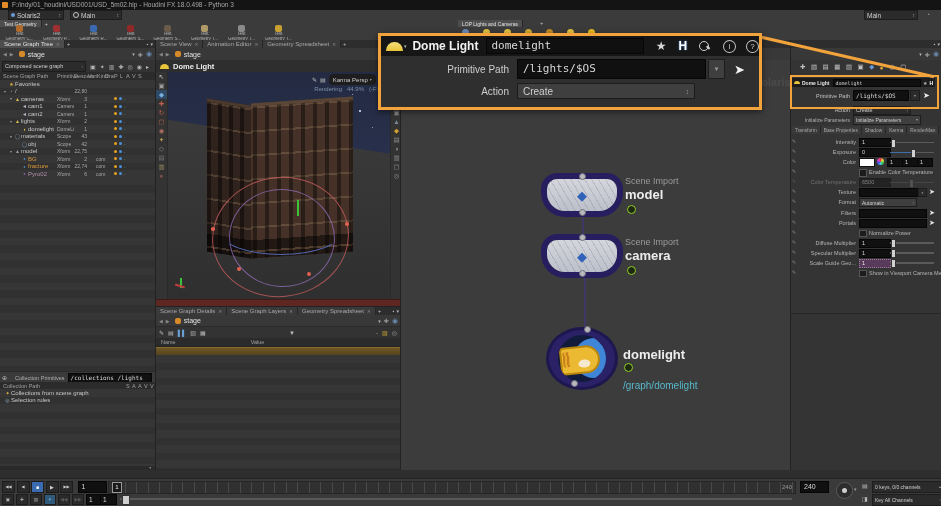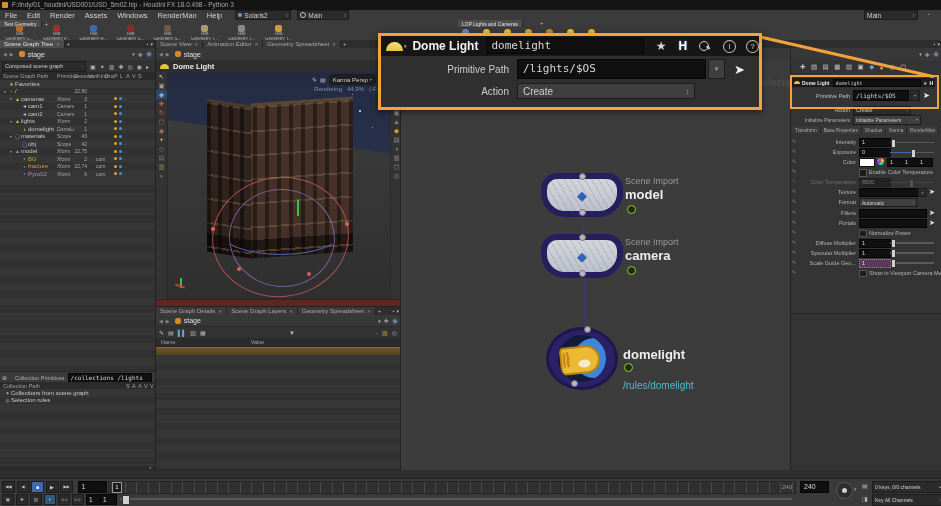--- a/index.html
+++ b/index.html
@@ -54,30 +54,20 @@
 <body>
 
 <div id="root">
 
   <div class="abs row" style="left:0;top:0;width:941px;height:10px;background:#141414;">
     <span class="abs" style="left:2px;top:2px;width:6px;height:6px;background:#e08a28;border-radius:1px;"></span>
     <span class="abs" style="left:12px;top:1px;font-size:6.5px;color:#a8a8a8;white-space:nowrap;">F:/indy/01_houdini/USD001/USD_5m02.hip - Houdini FX 18.0.498 - Python 3</span>
   </div>
 
   <div class="abs row" style="left:0;top:10px;width:941px;height:10px;background:#3b3b3b;border-bottom:1px solid #2a2a2a;font-size:7.5px;">
-    <div class="row" style="height:100%;">
-
-    <span class="mitem">File</span>
-        <span class="mitem">Edit</span>
-        <span class="mitem">Render</span>
-        <span class="mitem">Assets</span>
-        <span class="mitem">Windows</span>
-        <span class="mitem">RenderMan</span>
-        <span class="mitem">Help</span>
-      </div>
     <div class="combo" style="width:50px;height:8px;margin-left:8px;font-size:6.5px;padding:0 2px;">
       <span class="dot" style="width:4px;height:4px;background:#6a9ad8;margin-right:2px;"></span>
       <span>Solaris2</span>
       <span class="ar" style="font-size:5px;">↕</span>
     </div>
     <div class="combo" style="width:46px;height:8px;margin-left:6px;font-size:6.5px;padding:0 2px;">
       <span class="circ" style="width:4px;height:4px;font-size:3px;margin-right:2px;"></span>
       <span>Main</span>
       <span class="ar" style="font-size:5px;">↕</span>
     </div>
@@ -630,21 +620,21 @@
         <div class="abs" style="left:2px;top:11px;width:36px;height:24px;background:#ecba32;border:2px solid #b8860c;border-radius:4px 14px 14px 4px;transform:rotate(-6deg);">
           <span class="abs" style="left:1px;top:3px;width:7px;height:15px;background:repeating-linear-gradient(90deg,#c87f1e 0 2px,#e8a828 2px 4px);border-radius:2px;"></span>
           <span class="abs" style="left:16px;top:12px;width:12px;height:8px;background:#f5ead0;border-radius:50%;"></span>
         </div>
       </div>
     </div>
     <span class="port" style="left:183px;top:266px;"></span>
     <span class="port" style="left:170px;top:320px;"></span>
     <div class="abs node-label-n" style="left:222px;top:287px;">domelight</div>
     <span class="abs badge" style="left:223px;top:303px;"></span>
-    <div class="abs" style="left:222px;top:320px;font-size:10px;color:#57b7c9;">/rules/domelight</div>
+    <div class="abs" style="left:222px;top:320px;font-size:10px;color:#57b7c9;">/graph/domelight</div>
   </div>
 
   <div class="abs" style="left:790px;top:60px;width:151px;height:410px;background:#343434;border-left:1px solid #222;"></div>
   <div class="abs row" style="left:800px;top:62px;width:138px;height:10px;gap:5.5px;">
 
   <span class="glyph" style="font-size: 6.5px; color: rgb(192, 192, 192);">✚</span>
       <span class="glyph" style="font-size: 6.5px; color: rgb(192, 192, 192);">▧</span>
       <span class="glyph" style="font-size: 6.5px; color: rgb(192, 192, 192);">▤</span>
       <span class="glyph" style="font-size: 6.5px; color: rgb(192, 192, 192);">▦</span>
       <span class="glyph" style="font-size: 6.5px; color: rgb(192, 192, 192);">▥</span>

